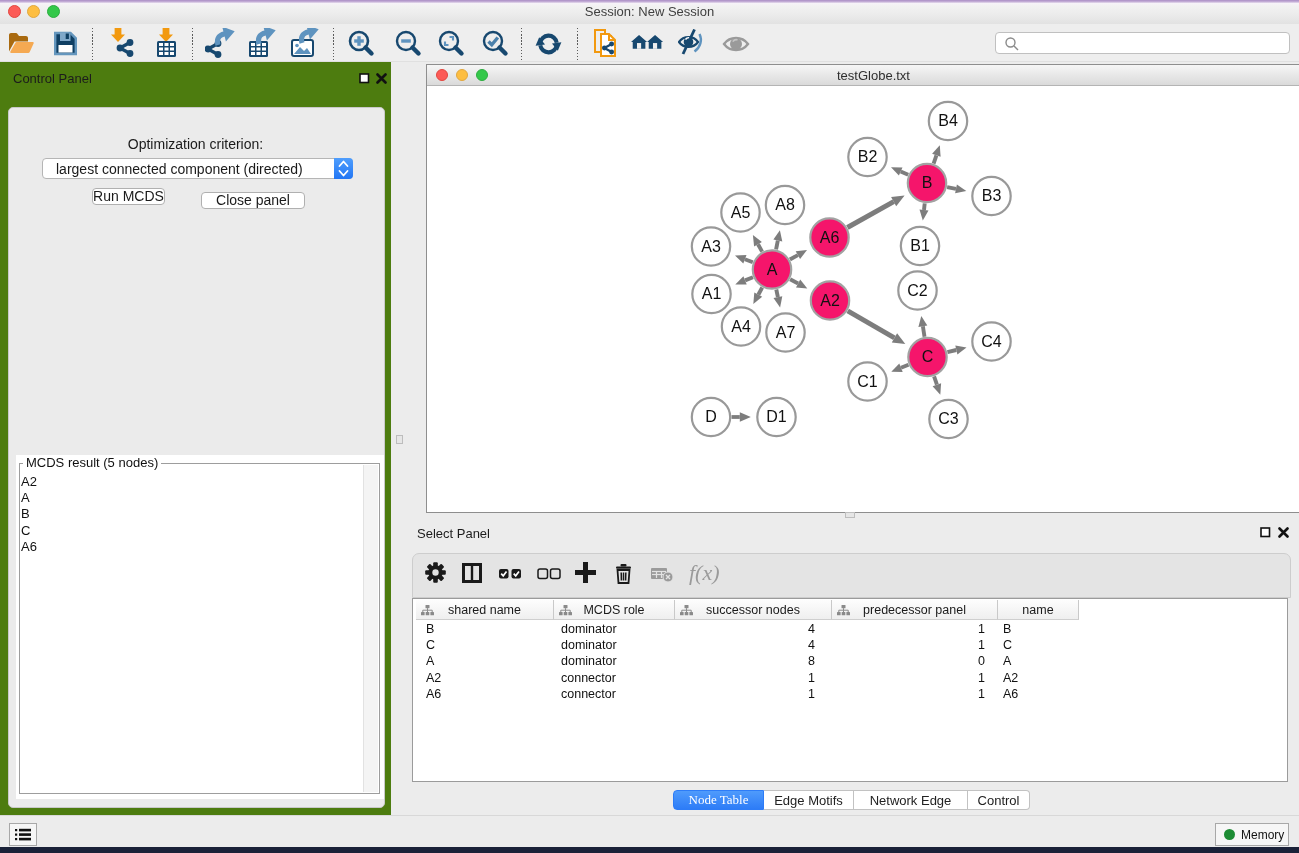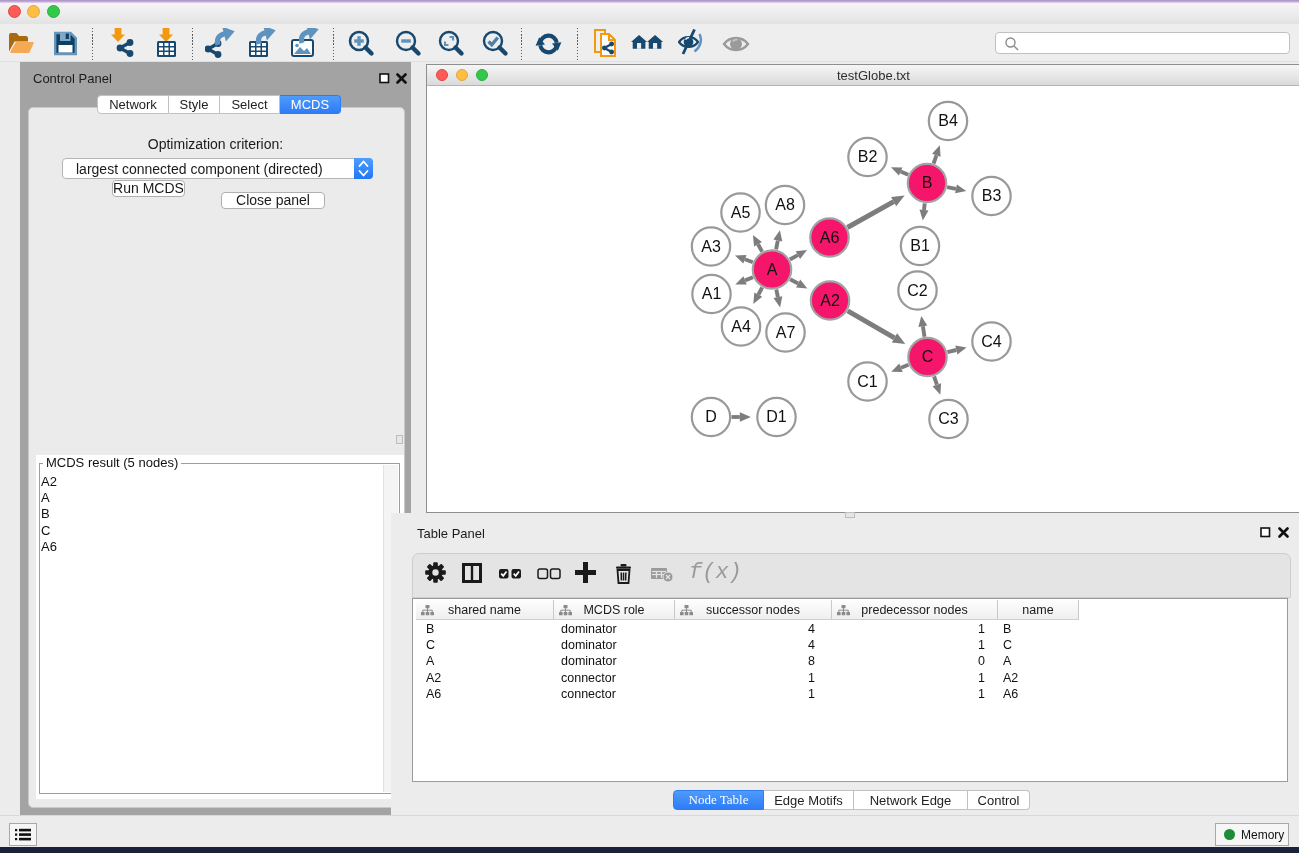--- a/index.html
+++ b/index.html
@@ -12,21 +12,21 @@
 #titlebar .light { position:absolute; top:5px; width:13px; height:13px; border-radius:50%; }
 #titletext { position:absolute; top:4px; left:0; width:100%; text-align:center;
   font-size:13px; color:#404040; }
 
 #toolbar { left:0; top:24px; width:1299px; height:38px; background:#eeeeee; border-bottom:1px solid #e0e0e0;}
 .tsep { position:absolute; top:4px; height:32px; width:1.4px; background:repeating-linear-gradient(#5c5c5c 0 1.3px, rgba(0,0,0,0) 1.3px 3.1px); }
 .ticon { position:absolute; top:5px; }
 #searchbox { position:absolute; left:995px; top:8px; width:295px; height:22px; background:#fff;
   border:1px solid #c0c0c0; border-radius:4px; }
 
-#cpanel { left:0; top:62px; width:391px; height:753px; background:#a3a3a3;margin-left:20px; }
+#cpanel { left:0; top:62px; width:391px; height:753px; background:#4d7c0f; }
 .ptitle { position:absolute; font-size:13px; color:#1c1c1c; }
 .wicon  { position:absolute; font-size:11px; color:#111; }
 #cp-tabpanel { position:absolute; left:8px; top:45px; width:377px; height:701px;
   background:#ebebeb; border:1px solid #c9c9c9; border-radius:5px; }
 .tabbar { position:absolute; display:flex; height:19px; font-size:13px; color:#222; }
 .tabbar .tab { background:#fff; border:1px solid #c2c2c2; border-left:none; padding:0 0;
   display:flex; align-items:center; justify-content:center; }
 .tabbar .tab:first-child { border-left:1px solid #c2c2c2; border-radius:4px 0 0 4px; }
 .tabbar .tab:last-child  { border-radius:0 4px 4px 0; }
 .tabbar .tab.sel { background:linear-gradient(#4f9bfc,#2d7cf7); color:#fff; border-color:#2d7cf7; }
@@ -72,20 +72,21 @@
   border:1px solid #a8a8a8; }
 #desktop { left:0; top:847px; width:1299px; height:6px; background:#1a2138; }
 </style>
 </head>
 <body>
 
 <div id="titlebar" class="abs">
   <div class="light" style="left:7.5px;  background:#fc5b57; border:0.5px solid #e2463f;"></div>
   <div class="light" style="left:26.5px; background:#fdbe41; border:0.5px solid #e1a73e;"></div>
   <div class="light" style="left:46.5px; background:#34c84a; border:0.5px solid #2dad40;"></div>
+  <div id="titletext">Session: New Session</div>
 </div>
 
 <div id="toolbar" class="abs">
   <div class="tsep" style="left:92px"></div>
   <div class="tsep" style="left:192px"></div>
   <div class="tsep" style="left:333px"></div>
   <div class="tsep" style="left:521px"></div>
   <div class="tsep" style="left:577px"></div>
   <svg class="ticon" style="left:7px;top:5px" width="28" height="28" viewBox="0 0 28 28">
       <path d="M2 6 C2 4.9 2.9 4 4 4 L8.5 4 C9.5 4 10 4.4 10.5 5 L12 7 L19 7 C20.1 7 21 7.9 21 9 L21 12.5 L7.5 12.5 L2 22.5 Z" fill="#a96a10"></path>
@@ -219,35 +220,29 @@
 
 <div id="cpanel" class="abs">
   <div class="ptitle" style="left:13px; top:9px;">Control Panel</div>
   <svg class="wicon" style="left:359px;top:11px" width="11" height="11">
       <rect x="1" y="1" width="8.5" height="8.5" fill="#fff" stroke="#111" stroke-width="1.6"></rect>
     </svg>
   <svg class="wicon" style="left:376px;top:11px" width="11" height="11">
       <path d="M1.5 1.5 L9.5 9.5 M9.5 1.5 L1.5 9.5" stroke="#111" stroke-width="2.6" stroke-linecap="round"></path>
     </svg>
   <div id="cp-tabpanel"></div>
-  <div class="tabbar" style="left:77px; top:33px;">
-    <div class="tab" style="width:72px">Network</div>
-    <div class="tab" style="width:51px">Style</div>
-    <div class="tab" style="width:60px">Select</div>
-    <div class="tab sel" style="width:61px">MCDS</div>
-  </div>
   <div id="dropdown">
     <span class="txt">largest connected component (directed)</span>
     <span class="cap"><svg width="19" height="21" viewBox="0 0 19 21">
       <path d="M5.5 8 L9.5 3.5 L13.5 8" fill="none" stroke="#fff" stroke-width="1.8" stroke-linejoin="round" stroke-linecap="round"></path>
       <path d="M5.5 13 L9.5 17.5 L13.5 13" fill="none" stroke="#fff" stroke-width="1.8" stroke-linejoin="round" stroke-linecap="round"></path>
     </svg></span>
   </div>
   <div id="optlabel">Optimization criterion:</div>
-  <div class="btn" style="left:92px;  top:118px; width:73px;">Run MCDS</div>
+  <div class="btn" style="left:92px;  top:126px; width:73px;">Run MCDS</div>
   <div class="btn" style="left:201px; top:130px; width:104px;">Close panel</div>
   <div id="mcdsbox">
     <div id="mcdsborder"></div>
     <div id="mcdslabel">MCDS result (5 nodes)</div>
     <div id="mcdslist">A2<br>A<br>B<br>C<br>A6</div>
     <div id="mcdssb"></div>
   </div>
 </div>
 
 <div id="gwin" class="abs">
@@ -342,21 +337,21 @@
     <text x="544.5" y="338.2" text-anchor="middle" font-size="16" fill="#111">C3</text>
     <circle cx="587.5" cy="255.5" r="19.2" fill="#ffffff" stroke="#999999" stroke-width="2.2"></circle>
     <text x="587.5" y="260.7" text-anchor="middle" font-size="16" fill="#111">C4</text>
     <circle cx="307.0" cy="331.0" r="19.2" fill="#ffffff" stroke="#999999" stroke-width="2.2"></circle>
     <text x="307.0" y="336.2" text-anchor="middle" font-size="16" fill="#111">D</text>
     <circle cx="372.5" cy="331.0" r="19.2" fill="#ffffff" stroke="#999999" stroke-width="2.2"></circle>
     <text x="372.5" y="336.2" text-anchor="middle" font-size="16" fill="#111">D1</text>
   </svg>
 
 <div id="tpanel" class="abs">
-  <div class="ptitle" style="left:26px; top:13px;">Table Panel</div>
+  <div class="ptitle" style="left:26px; top:13px;">Select Panel</div>
   <svg class="wicon" style="left:869px;top:14px" width="11" height="11">
       <rect x="1" y="1" width="8.5" height="8.5" fill="#fff" stroke="#111" stroke-width="1.6"></rect>
     </svg>
   <svg class="wicon" style="left:887px;top:14px" width="11" height="11">
       <path d="M1.5 1.5 L9.5 9.5 M9.5 1.5 L1.5 9.5" stroke="#111" stroke-width="2.6" stroke-linecap="round"></path>
     </svg>
   <div id="ttoolbar">
       <svg style="position:absolute;left:12px;top:8px" width="21" height="21" viewBox="0 0 21 21">
         <circle cx="10.5" cy="10.5" r="7.2" fill="#1a1a1a"></circle>
         <rect x="-2.3" y="-10.3" width="4.6" height="5" rx="1" fill="#1a1a1a" transform="translate(10.5 10.5) rotate(0)"></rect>
@@ -398,21 +393,21 @@
         <rect x="0" y="3" width="16" height="11" rx="1" fill="#9a9a9a"></rect>
 <g stroke="#e3e3e3" stroke-width="1.2">
 <line x1="1" y1="6.5" x2="15" y2="6.5"></line>
           <line x1="1" y1="9.5" x2="15" y2="9.5"></line>
 <line x1="5.5" y1="6.5" x2="5.5" y2="13"></line>
           <line x1="10.5" y1="6.5" x2="10.5" y2="13"></line>
         </g>
 <circle cx="17" cy="12" r="5" fill="#9a9a9a" stroke="#e3e3e3" stroke-width="1"></circle>
 <path d="M15 10 L19 14 M19 10 L15 14" stroke="#e3e3e3" stroke-width="1.4"></path>
       </svg>
-      <span style="position:absolute;left:276px;top:6px;font-family:Liberation Mono, monospace;font-style:italic;font-size:22px;color:#9a9a9a;">f(x)</span>
+      <span style="position:absolute;left:276px;top:6px;font-family:Liberation Serif, serif;font-style:italic;font-size:22px;color:#9a9a9a;">f(x)</span>
     </div>
   <div id="ttable">
     <div class="thead" style="left:3px;width:138px">
         <svg width="13" height="11" viewBox="0 0 13 11" style="position:absolute;left:5px;top:5px">
 <g fill="#8a8a8a">
             <rect x="4.5" y="0" width="4" height="3.2" rx="0.5"></rect>
 <rect x="0" y="7" width="3.6" height="3.2" rx="0.5"></rect>
             <rect x="4.7" y="7" width="3.6" height="3.2" rx="0.5"></rect>
             <rect x="9.4" y="7" width="3.6" height="3.2" rx="0.5"></rect>
           </g>
@@ -455,21 +450,21 @@
 <g fill="#8a8a8a">
             <rect x="4.5" y="0" width="4" height="3.2" rx="0.5"></rect>
 <rect x="0" y="7" width="3.6" height="3.2" rx="0.5"></rect>
             <rect x="4.7" y="7" width="3.6" height="3.2" rx="0.5"></rect>
             <rect x="9.4" y="7" width="3.6" height="3.2" rx="0.5"></rect>
           </g>
 <g stroke="#8a8a8a" stroke-width="1" fill="none">
             <path d="M6.5 3.2 L6.5 5.2 M1.8 7 L1.8 5.2 L11.2 5.2 L11.2 7 M6.5 5.2 L6.5 7"></path>
           </g>
 </svg>
-        <div class="lbl">predecessor nodes</div>
+        <div class="lbl">predecessor panel</div>
       </div>
       <div class="thead" style="left:585px;width:81px">
         <div class="lbl">name</div>
       </div>
     <div class="trow" style="left:13px;top:23px">B</div>
       <div class="trow" style="left:148px;top:23px">dominator</div>
       <div class="trow" style="left:262px;top:23px;width:140px;text-align:right">4</div>
       <div class="trow" style="left:419px;top:23px;width:153px;text-align:right">1</div>
       <div class="trow" style="left:590px;top:23px">B</div>
       <div class="trow" style="left:13px;top:39px">C</div>

